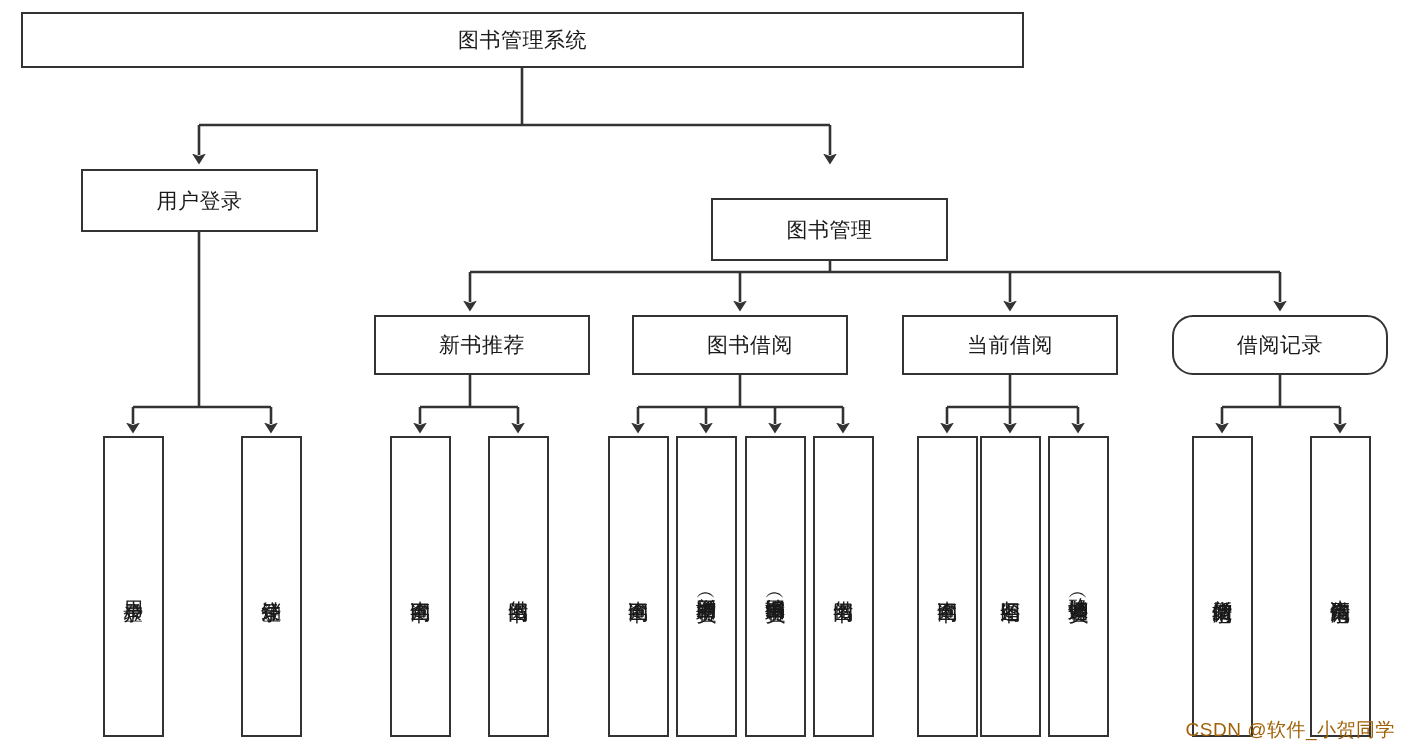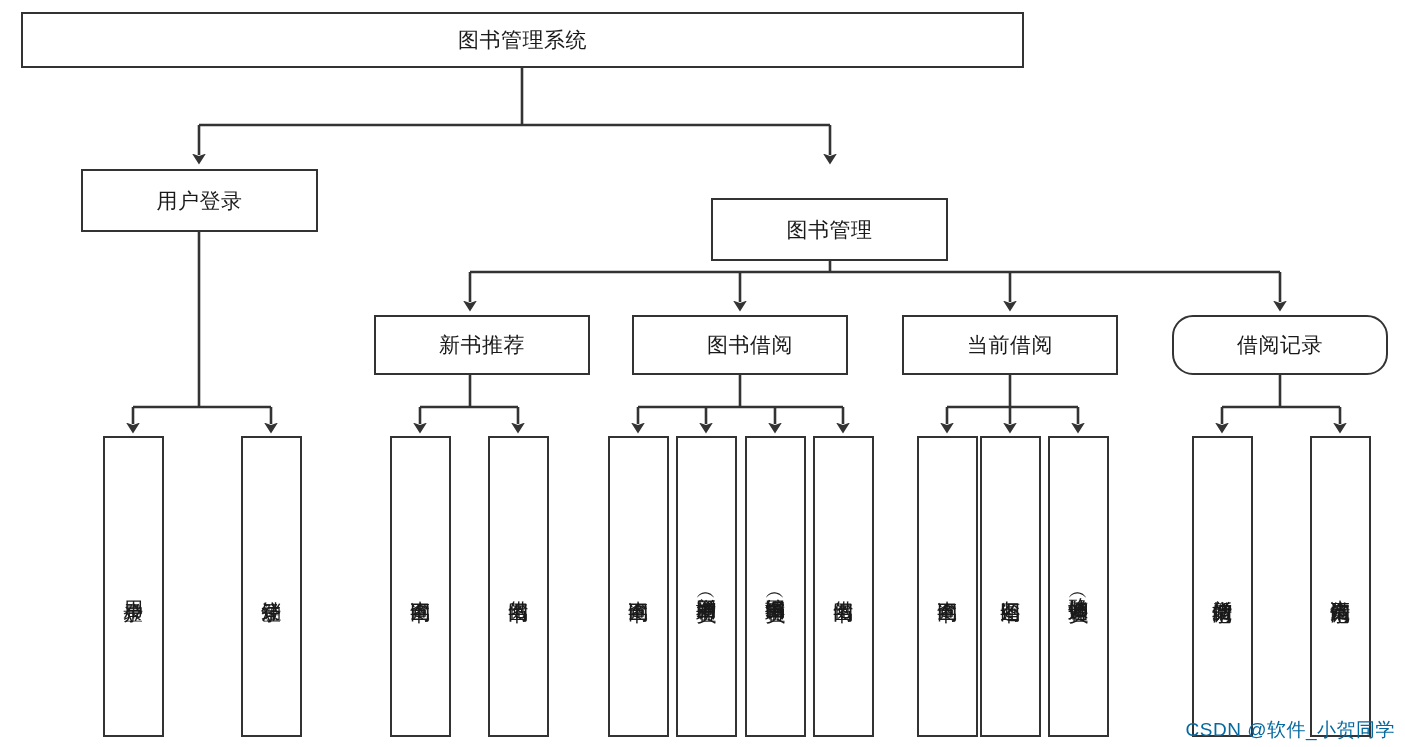--- a/index.html
+++ b/index.html
@@ -47,21 +47,21 @@
   .node.vert .lbl{
     writing-mode:vertical-rl;
     text-orientation:upright;
     display:block;
   }
   .watermark{
     position:absolute;
     right:10px;
     bottom:4px;
     font-size:19px;
-    color:#0369a1;
+    color:#a16207;
     letter-spacing:0.5px;
     white-space:nowrap;
   }
 </style>
 </head>
 <body>
 
 <div id="canvas">
 
   <svg id="edges" viewBox="0 0 1405 747" xmlns="http://www.w3.org/2000/svg">

